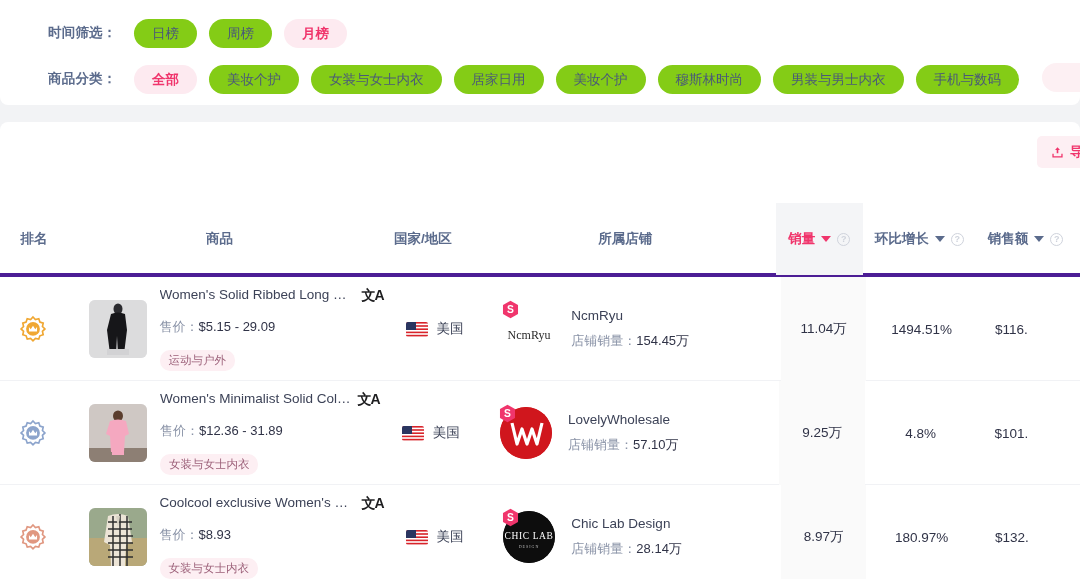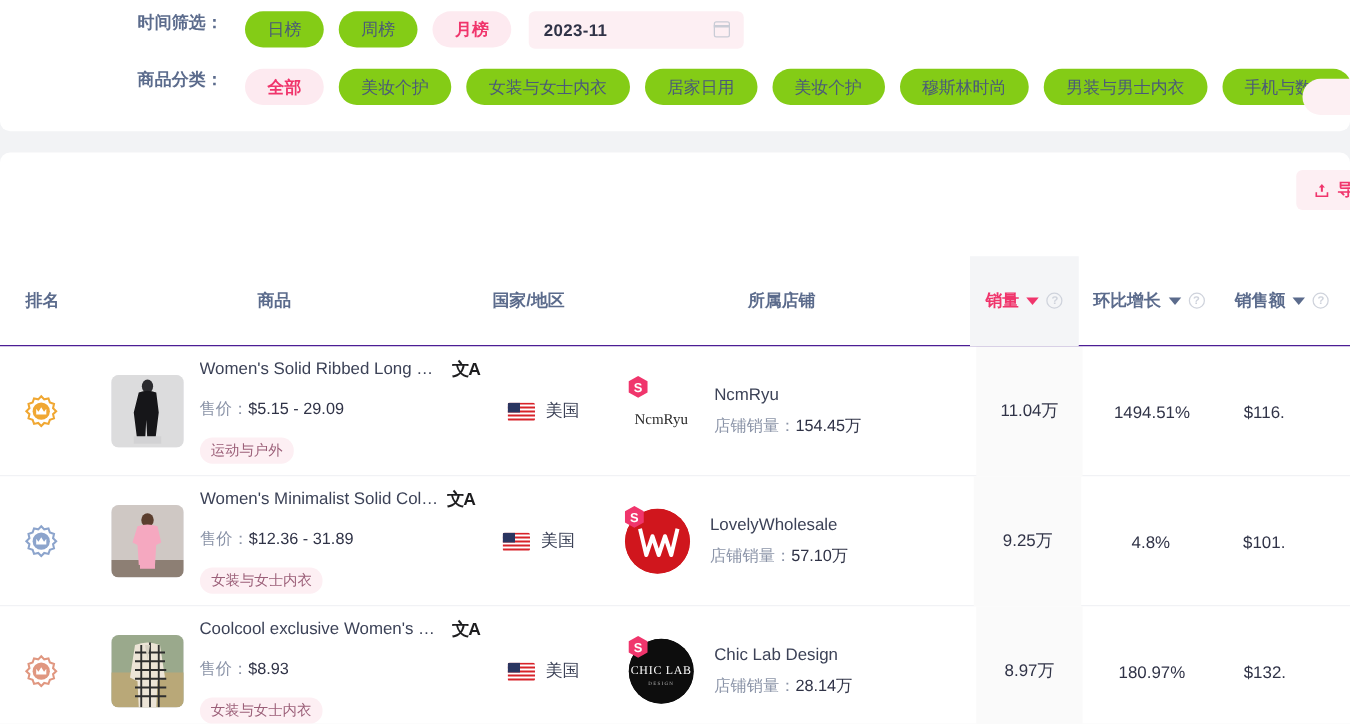--- a/index.html
+++ b/index.html
@@ -11,21 +11,21 @@
     color: #333;
   }
   #app { position: relative; width: 1080px; height: 579px; background:#f2f3f5; }
 
   
   .filter-panel {
     position: absolute; left: 0; top: 0; width: 1080px; height: 105px;
     background: #fff;
     border-bottom-left-radius: 8px; border-bottom-right-radius: 8px;
   }
-  .filter-row { display: flex; align-items: flex-start; height: 48px; padding-left: 110px; }
+  .filter-row { display: flex; align-items: center; height: 48px; padding-left: 48px; font-family: Liberation Serif, serif; }
   .filter-row.r1 { margin-top: 9px; }
   .filter-row.r2 { margin-top: -2px; }
   .filter-label {
     font-size: 13.5px; color: #5b6b8c; font-weight: 700;
     white-space: nowrap; letter-spacing: .2px;
     min-width: 74px;
   }
   .pill {
     height: 29px; line-height: 29px;
     padding: 0 18px;
@@ -78,21 +78,21 @@
     display: flex; align-items: center; gap: 6px;
     padding: 0 14px;
     font-size: 13px; font-weight: 700;
     cursor: pointer; white-space: nowrap;
   }
   .export-btn svg { flex: 0 0 auto; }
 
   
   .thead {
     position: relative; height: 72px;
-    border-bottom: 1px solid #4c1d95;
+    border-bottom: 4px solid #4c1d95;
     display: flex; align-items: center;
   }
   .th {
     font-size: 13.5px; color: #5b6b8c; font-weight: 700;
     display: flex; align-items: center; justify-content: center;
     height: 72px; white-space: nowrap;
   }
   .th.hl { background: #f4f5f7; color: #f0356c; }
   .sort-caret {
     display:inline-block; margin-left:6px;
@@ -196,24 +196,20 @@
 
 <div id="app">
 
   <div class="filter-panel">
 
     <div class="filter-row r1">
       <div class="filter-label">时间筛选：</div>
       <div class="pill first">日榜</div>
       <div class="pill">周榜</div>
       <div class="pill active">月榜</div>
-      <div class="date-box">
-        <span class="dval">2023-11</span>
-        <span class="cal-icon"></span>
-      </div>
     </div>
 
     <div class="filter-row r2">
       <div class="filter-label">商品分类：</div>
       <div class="pill first active">全部</div>
       <div class="pill">美妆个护</div>
       <div class="pill">女装与女士内衣</div>
       <div class="pill">居家日用</div>
       <div class="pill">美妆个护</div>
       <div class="pill">穆斯林时尚</div>

